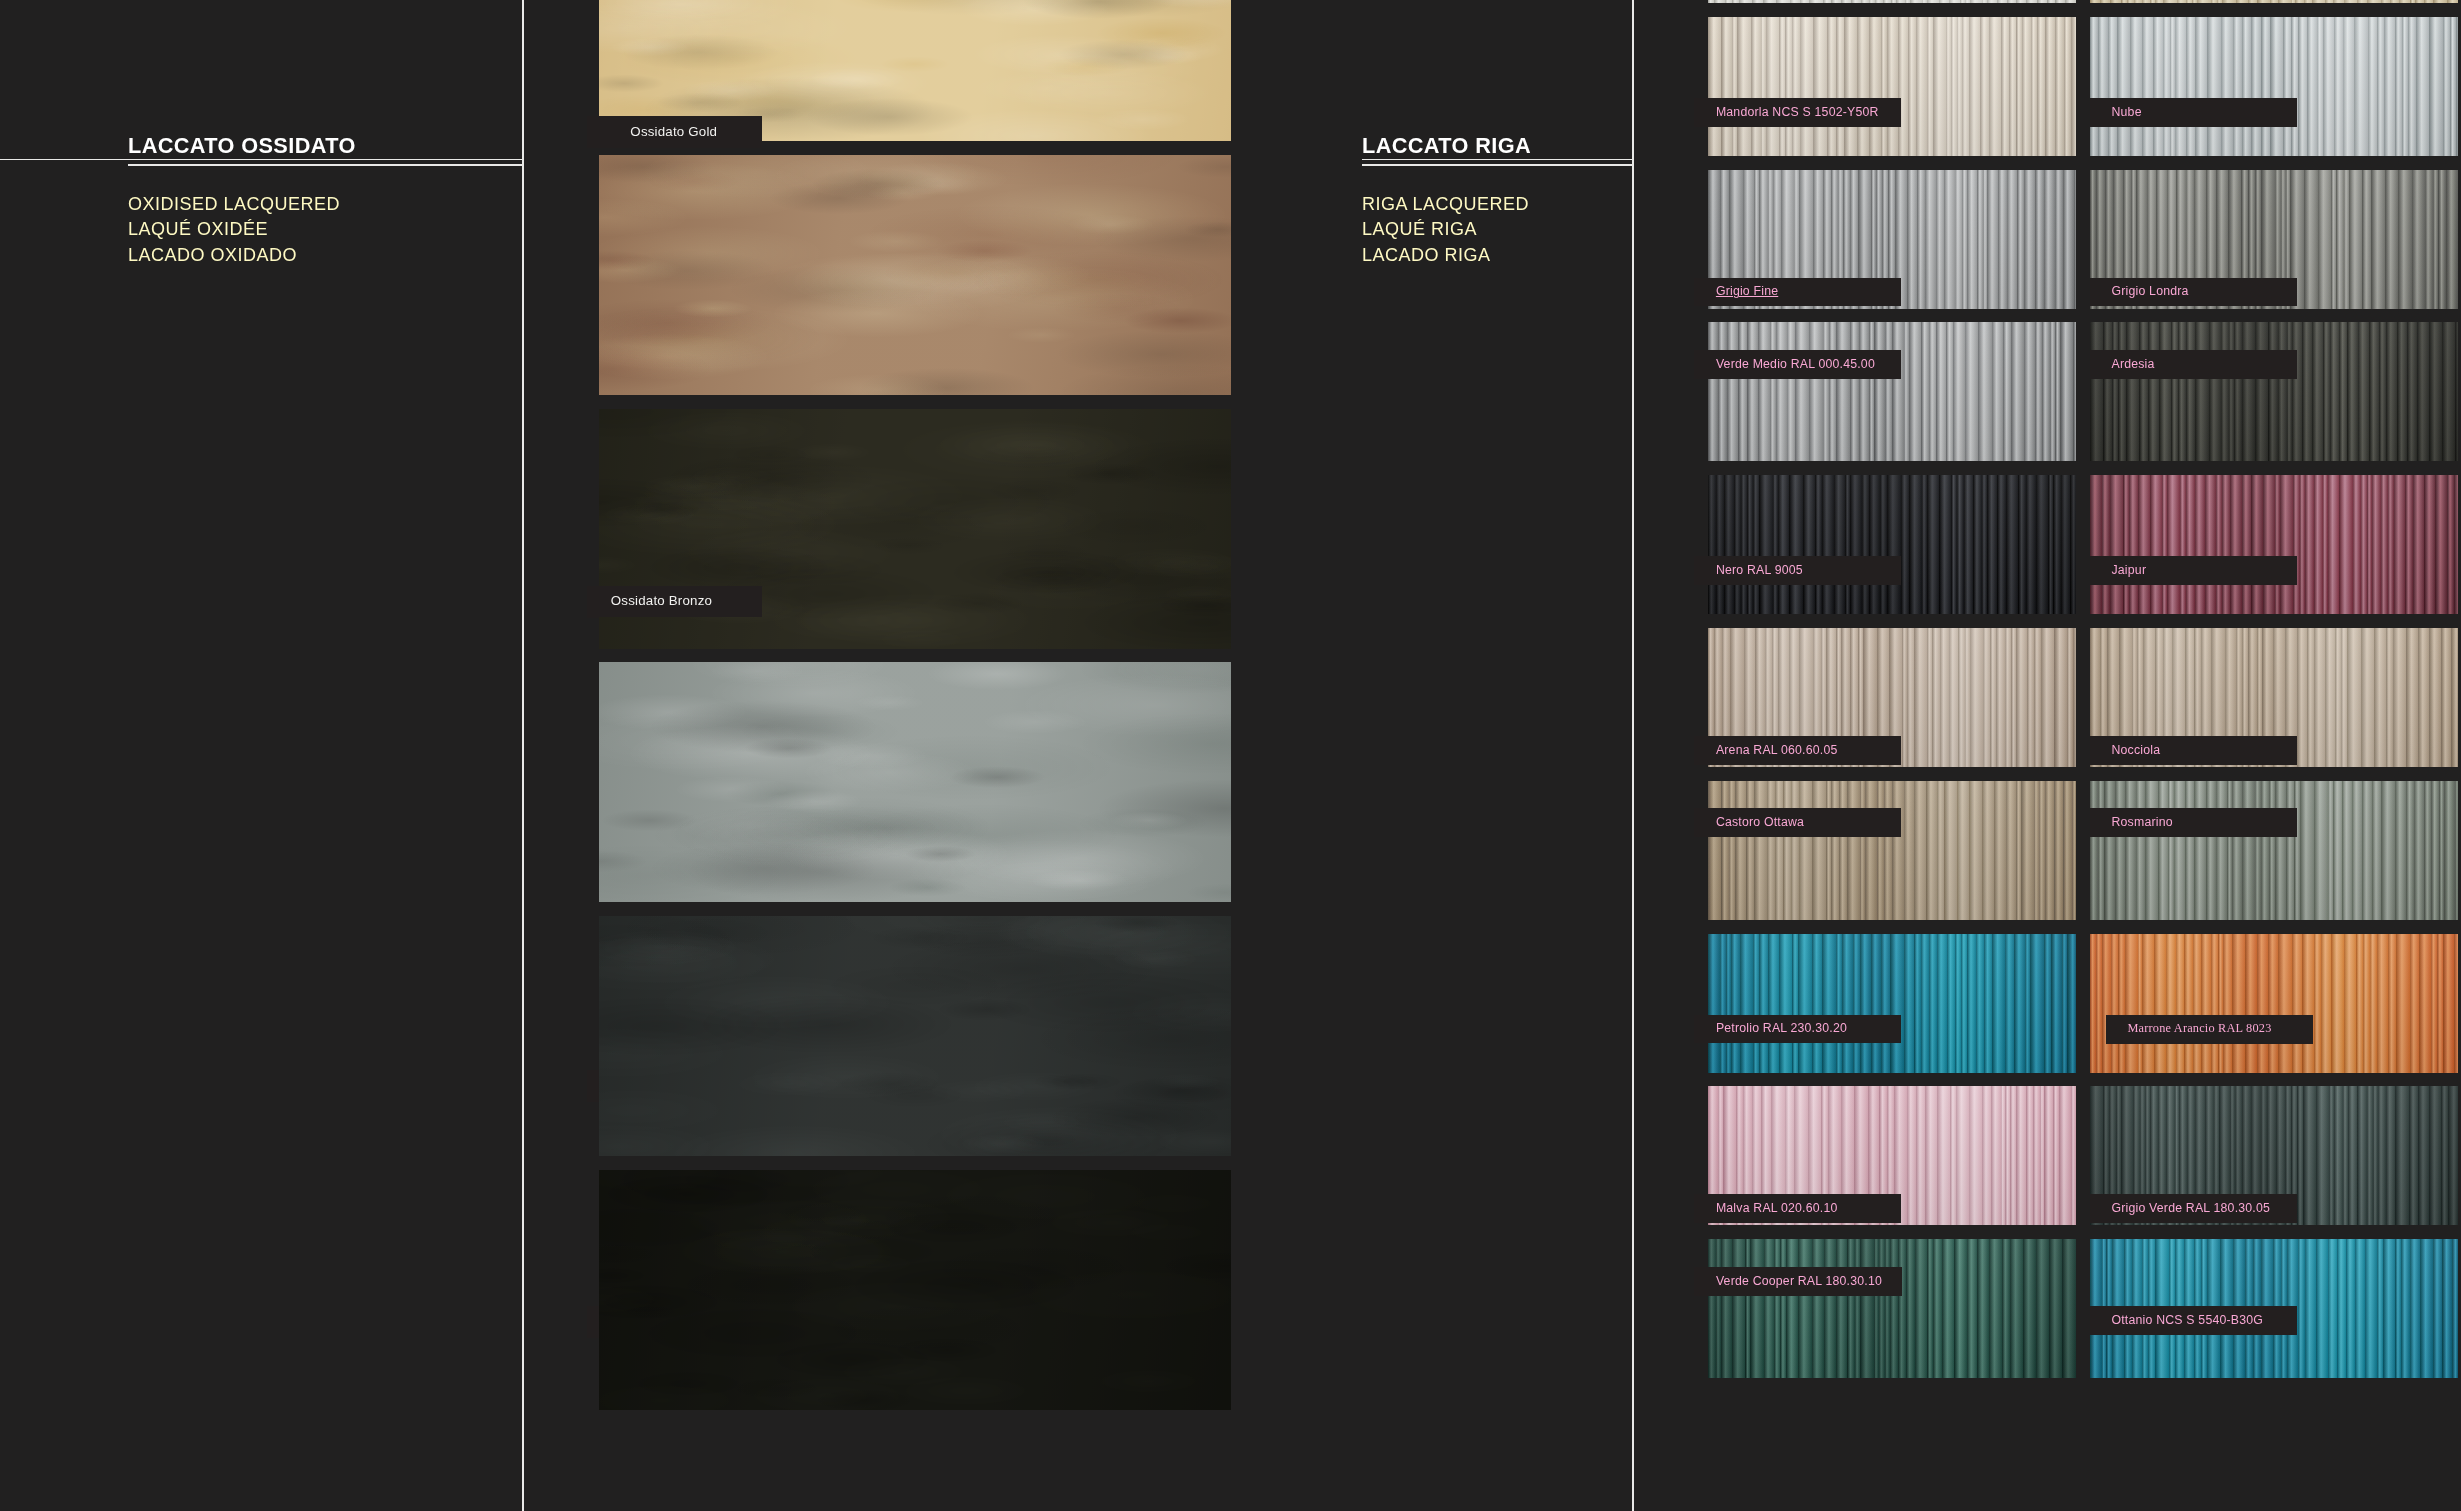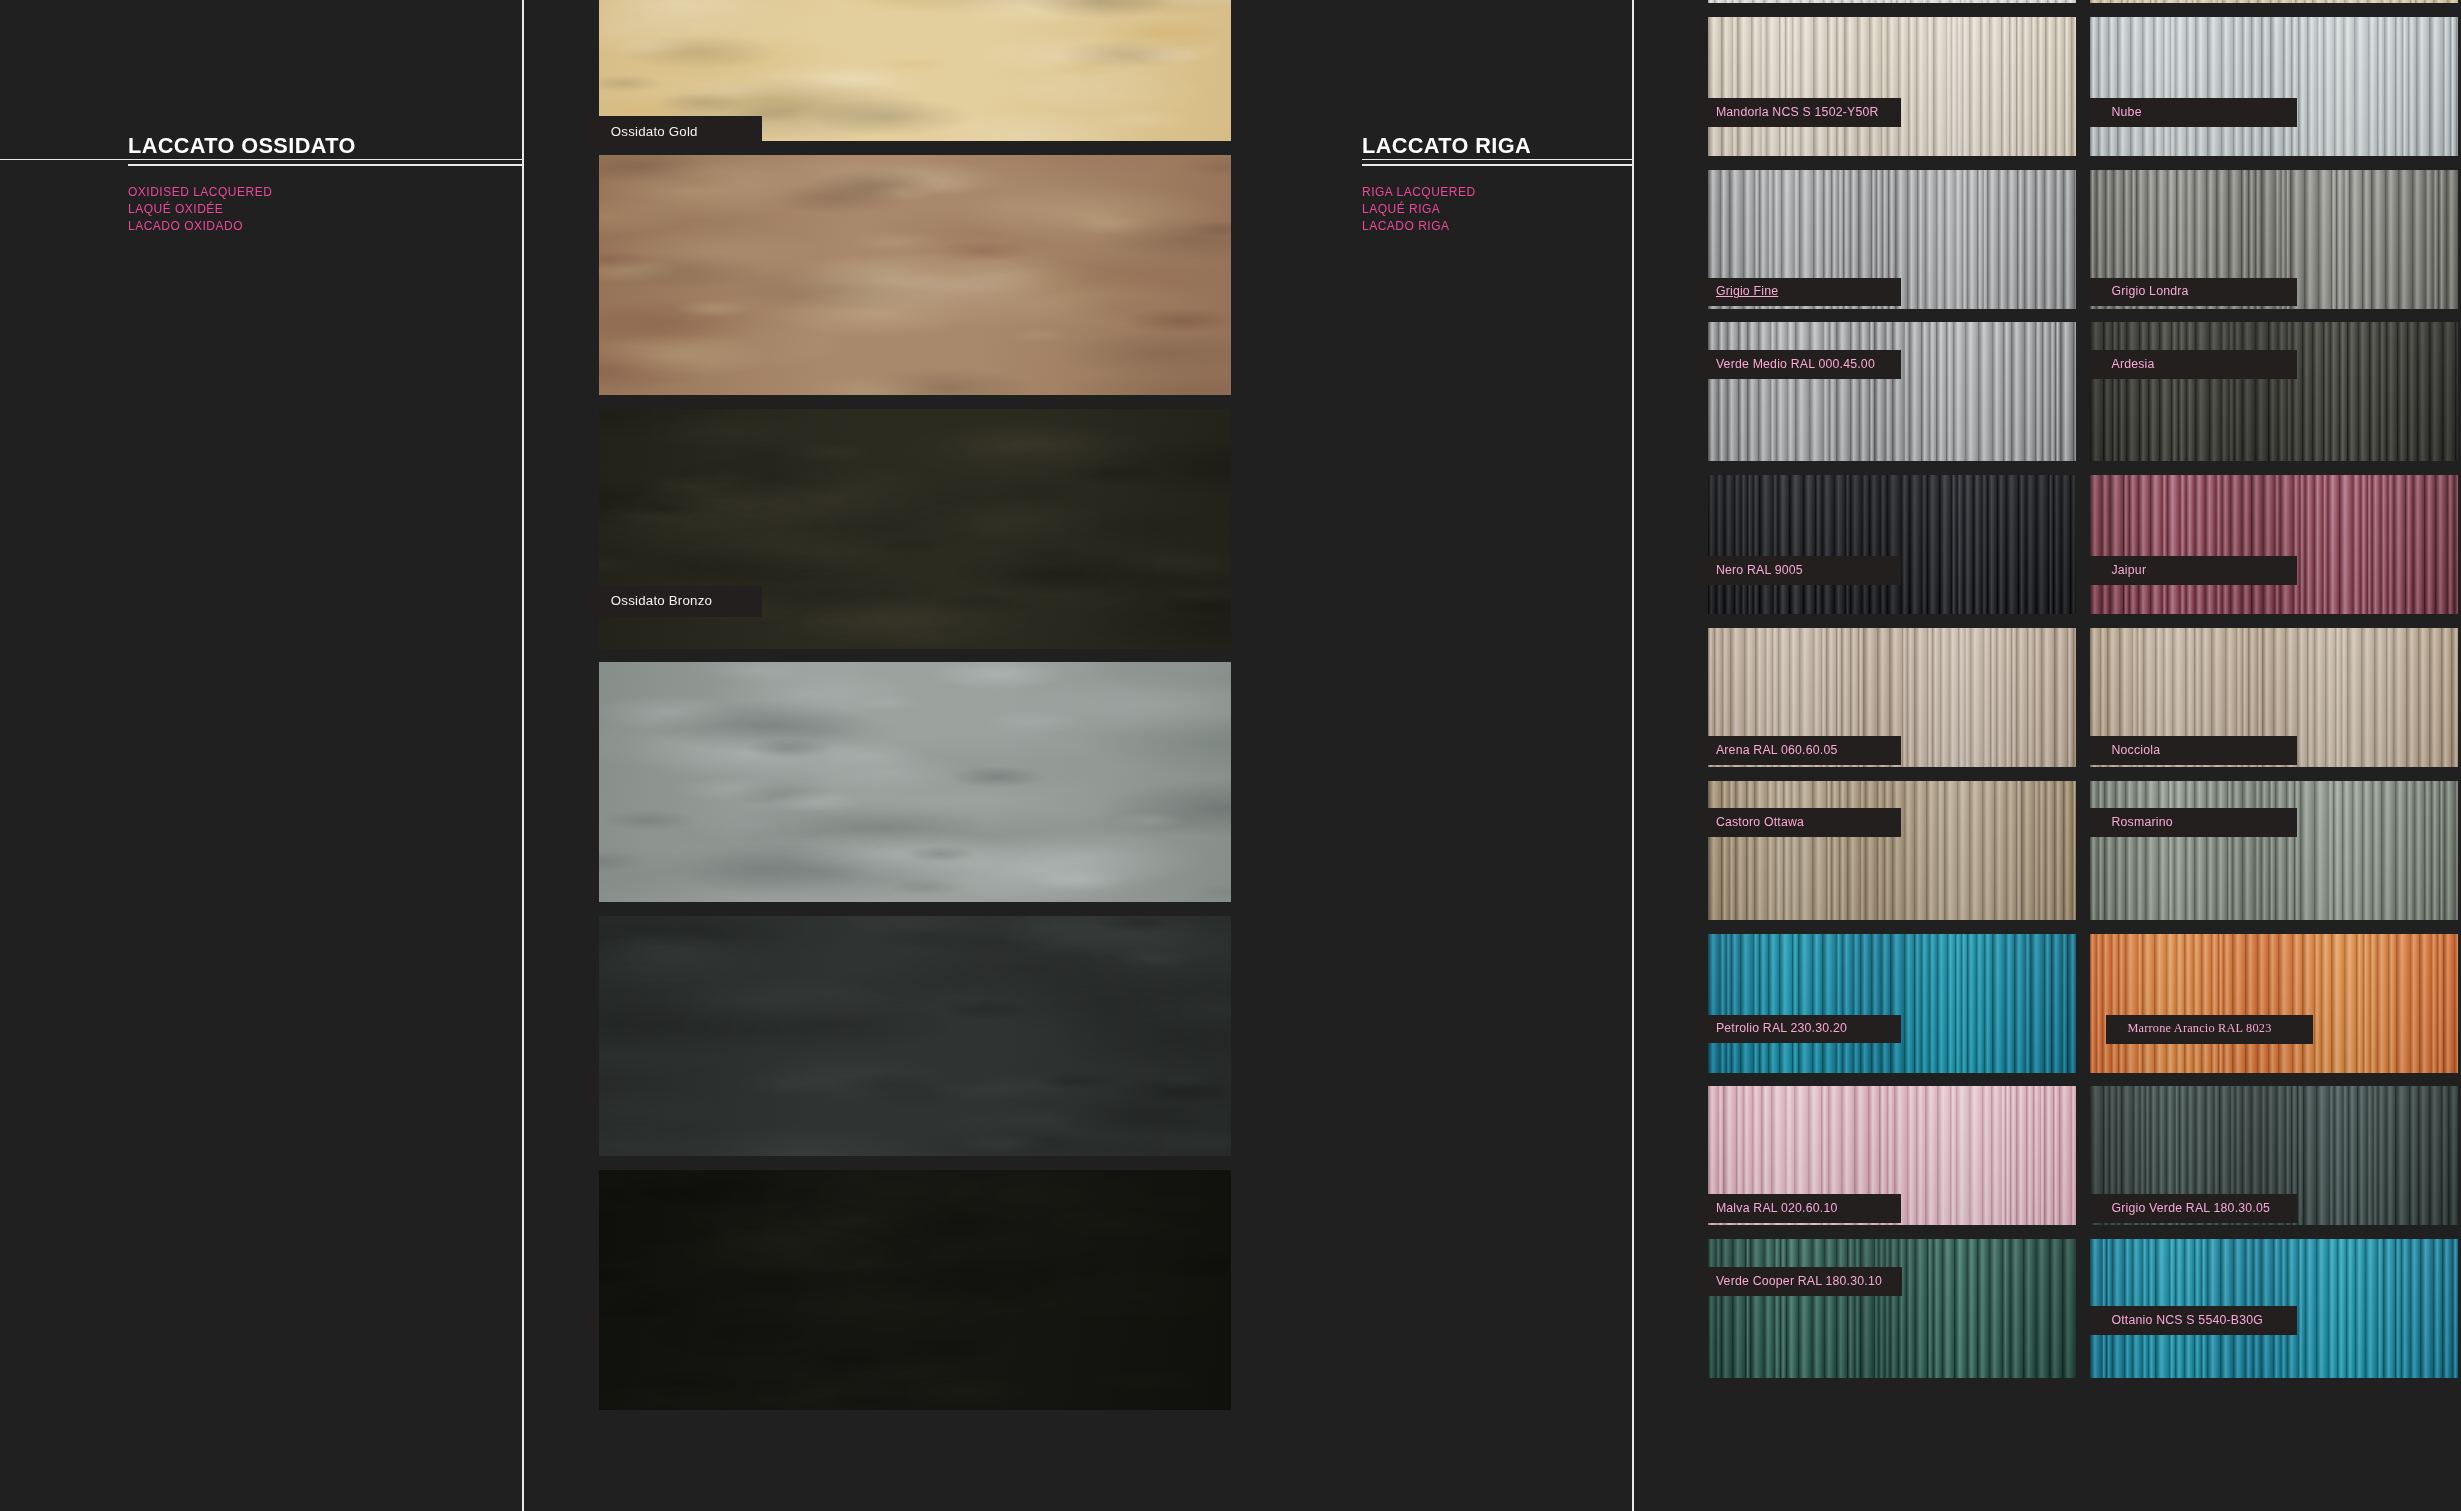--- a/index.html
+++ b/index.html
@@ -20,22 +20,22 @@
   .heading-block{position:absolute;}
   .heading-block .title{
     font-size:21.7px;font-weight:bold;letter-spacing:0.4px;
     margin:0 0 0 0;padding:0 0 3.9px 0;line-height:1.1;
     display:inline-block;
   }
   .heading-block .title-underline{
     height:2px;background:#e9e9e7;margin-top:2px;
   }
   .heading-block .subs{
-    margin-top:18px;font-size:12px;line-height:1.42;
-    letter-spacing:0.5px;color:#ec4899;
+    margin-top:26px;font-size:18px;line-height:1.42;
+    letter-spacing:0.5px;color:#fef9c3;
   }
   .heading-block .subs div{white-space:nowrap;}
 
   #heading-ossidato{left:128px;top:134px;width:394px;}
   #heading-riga{left:1362px;top:134px;width:270px;}
 
   
   #ossidato-column{
     position:absolute;left:599px;top:-99px;width:632px;
   }
@@ -101,21 +101,21 @@
   <div class="subs">
     <div>RIGA LACQUERED</div>
     <div>LAQUÉ RIGA</div>
     <div>LACADO RIGA</div>
   </div>
 </div>
 
 <div id="ossidato-column">
     <div class="ossidato-card">
       <div class="ossidato-surface" style="background: radial-gradient(9% 5.4% at 8% 61%, rgba(255, 255, 255, 0.15) 0%, rgba(255, 255, 255, 0) 70%), radial-gradient(19% 11.4% at 6% 33%, rgba(0, 0, 0, 0.17) 0%, rgba(0, 0, 0, 0) 70%), radial-gradient(28% 16.8% at 21% 53%, rgba(255, 255, 255, 0.07) 0%, rgba(255, 255, 255, 0) 70%), radial-gradient(19% 11.4% at 46% 90%, rgba(0, 0, 0, 0.13) 0%, rgba(0, 0, 0, 0) 70%), radial-gradient(20% 12% at 73% 64%, rgba(255, 255, 255, 0.14) 0%, rgba(255, 255, 255, 0) 70%), radial-gradient(13% 7.8% at 12% 38%, rgba(0, 0, 0, 0.09) 0%, rgba(0, 0, 0, 0) 70%), radial-gradient(22% 13.2% at 80% 70%, rgba(255, 255, 255, 0.07) 0%, rgba(255, 255, 255, 0) 70%), radial-gradient(28% 16.8% at 58% 36%, rgba(0, 0, 0, 0.09) 0%, rgba(0, 0, 0, 0) 70%), radial-gradient(12% 7.2% at 10% 20%, rgba(255, 255, 255, 0.08) 0%, rgba(255, 255, 255, 0) 70%), radial-gradient(10% 6% at 77% 69%, rgba(0, 0, 0, 0.17) 0%, rgba(0, 0, 0, 0) 70%), radial-gradient(10% 6% at 28% 15%, rgba(255, 255, 255, 0.1) 0%, rgba(255, 255, 255, 0) 70%), radial-gradient(15% 9% at 83% 64%, rgba(0, 0, 0, 0.12) 0%, rgba(0, 0, 0, 0) 70%), radial-gradient(25% 15% at 4% 53%, rgba(255, 255, 255, 0.14) 0%, rgba(255, 255, 255, 0) 70%), radial-gradient(8% 4.8% at 50% 68%, rgba(0, 0, 0, 0.13) 0%, rgba(0, 0, 0, 0) 70%), radial-gradient(14% 8.4% at 96% 39%, rgba(255, 255, 255, 0.17) 0%, rgba(255, 255, 255, 0) 70%), radial-gradient(8% 4.8% at 27% 89%, rgba(0, 0, 0, 0.06) 0%, rgba(0, 0, 0, 0) 70%), radial-gradient(13% 7.8% at 90% 62%, rgba(255, 255, 255, 0.14) 0%, rgba(255, 255, 255, 0) 70%), radial-gradient(27% 16.2% at 17% 9%, rgba(0, 0, 0, 0.06) 0%, rgba(0, 0, 0, 0) 70%), radial-gradient(27% 16.2% at 13% 43%, rgba(255, 255, 255, 0.15) 0%, rgba(255, 255, 255, 0) 70%), radial-gradient(18% 10.8% at 16% 63%, rgba(0, 0, 0, 0.1) 0%, rgba(0, 0, 0, 0) 70%), radial-gradient(19% 11.4% at 12% 42%, rgba(255, 255, 255, 0.13) 0%, rgba(255, 255, 255, 0) 70%), radial-gradient(23% 13.8% at 29% 83%, rgba(0, 0, 0, 0.1) 0%, rgba(0, 0, 0, 0) 70%), radial-gradient(13% 7.8% at 93% 39%, rgba(255, 255, 255, 0.08) 0%, rgba(255, 255, 255, 0) 70%), radial-gradient(33% 19.8% at 47% 5%, rgba(0, 0, 0, 0.09) 0%, rgba(0, 0, 0, 0) 70%), radial-gradient(11% 6.6% at 41% 74%, rgba(255, 255, 255, 0.14) 0%, rgba(255, 255, 255, 0) 70%), radial-gradient(15% 9% at 89% 55%, rgba(0, 0, 0, 0.16) 0%, rgba(0, 0, 0, 0) 70%), radial-gradient(8% 4.8% at 90% 65%, rgba(255, 255, 255, 0.13) 0%, rgba(255, 255, 255, 0) 70%), radial-gradient(10% 6% at 16% 84%, rgba(0, 0, 0, 0.09) 0%, rgba(0, 0, 0, 0) 70%), radial-gradient(17% 10.2% at 71% 78%, rgba(255, 255, 255, 0.06) 0%, rgba(255, 255, 255, 0) 70%), radial-gradient(15% 9% at 7% 87%, rgba(0, 0, 0, 0.1) 0%, rgba(0, 0, 0, 0) 70%), radial-gradient(11% 6.6% at 21% 79%, rgba(255, 255, 255, 0.15) 0%, rgba(255, 255, 255, 0) 70%), radial-gradient(9% 5.4% at 4% 76%, rgba(0, 0, 0, 0.11) 0%, rgba(0, 0, 0, 0) 70%), radial-gradient(17% 10.2% at 65% 39%, rgba(255, 255, 255, 0.08) 0%, rgba(255, 255, 255, 0) 70%), radial-gradient(32% 19.2% at 22% 26%, rgba(0, 0, 0, 0.17) 0%, rgba(0, 0, 0, 0) 70%), radial-gradient(9% 5.4% at 55% 14%, rgba(255, 255, 255, 0.13) 0%, rgba(255, 255, 255, 0) 70%), radial-gradient(33% 19.8% at 30% 87%, rgba(0, 0, 0, 0.15) 0%, rgba(0, 0, 0, 0) 70%), radial-gradient(11% 6.6% at 86% 91%, rgba(255, 255, 255, 0.11) 0%, rgba(255, 255, 255, 0) 70%), radial-gradient(8% 4.8% at 92% 60%, rgba(0, 0, 0, 0.1) 0%, rgba(0, 0, 0, 0) 70%), radial-gradient(27% 16.2% at 69% 98%, rgba(255, 255, 255, 0.15) 0%, rgba(255, 255, 255, 0) 70%), radial-gradient(17% 10.2% at 79% 42%, rgba(0, 0, 0, 0.16) 0%, rgba(0, 0, 0, 0) 70%), radial-gradient(23% 13.8% at 81% 80%, rgba(255, 255, 255, 0.09) 0%, rgba(255, 255, 255, 0) 70%), radial-gradient(18% 10.8% at 49% 39%, rgba(0, 0, 0, 0.16) 0%, rgba(0, 0, 0, 0) 70%), radial-gradient(17% 10.2% at 69% 45%, rgba(255, 255, 255, 0.17) 0%, rgba(255, 255, 255, 0) 70%), radial-gradient(20% 12% at 88% 40%, rgba(0, 0, 0, 0.07) 0%, rgba(0, 0, 0, 0) 70%), radial-gradient(22% 13.2% at 37% 76%, rgba(255, 255, 255, 0.14) 0%, rgba(255, 255, 255, 0) 70%), radial-gradient(28% 16.8% at 22% 66%, rgba(0, 0, 0, 0.09) 0%, rgba(0, 0, 0, 0) 70%), linear-gradient(100deg, rgb(168, 147, 117) 0%, rgb(195, 176, 143) 38%, rgb(195, 176, 143) 62%, rgb(168, 147, 117) 100%), linear-gradient(0deg, rgb(195, 176, 143), rgb(195, 176, 143));"></div>
-      <div class="ossidato-label" style="top: 215px;">Ossidato Gold</div>
+      <div class="ossidato-label" style="top: 215px; text-align: center;">Ossidato Gold</div>
     </div>
     <div class="ossidato-card">
       <div class="ossidato-surface" style="background: radial-gradient(9% 5.4% at 54% 13%, rgba(255, 255, 255, 0.08) 0%, rgba(255, 255, 255, 0) 70%), radial-gradient(32% 19.2% at 70% 0%, rgba(0, 0, 0, 0.07) 0%, rgba(0, 0, 0, 0) 70%), radial-gradient(27% 16.2% at 25% 7%, rgba(255, 255, 255, 0.08) 0%, rgba(255, 255, 255, 0) 70%), radial-gradient(16% 9.6% at 7% 5%, rgba(0, 0, 0, 0.1) 0%, rgba(0, 0, 0, 0) 70%), radial-gradient(16% 9.6% at 44% 98%, rgba(255, 255, 255, 0.1) 0%, rgba(255, 255, 255, 0) 70%), radial-gradient(11% 6.6% at 61% 40%, rgba(0, 0, 0, 0.13) 0%, rgba(0, 0, 0, 0) 70%), radial-gradient(19% 11.4% at 1% 26%, rgba(255, 255, 255, 0.12) 0%, rgba(255, 255, 255, 0) 70%), radial-gradient(20% 12% at 14% 48%, rgba(0, 0, 0, 0.08) 0%, rgba(0, 0, 0, 0) 70%), radial-gradient(29% 17.4% at 15% 15%, rgba(255, 255, 255, 0.16) 0%, rgba(255, 255, 255, 0) 70%), radial-gradient(10% 6% at 2% 44%, rgba(0, 0, 0, 0.12) 0%, rgba(0, 0, 0, 0) 70%), radial-gradient(8% 4.8% at 48% 16%, rgba(255, 255, 255, 0.1) 0%, rgba(255, 255, 255, 0) 70%), radial-gradient(20% 12% at 55% 97%, rgba(0, 0, 0, 0.13) 0%, rgba(0, 0, 0, 0) 70%), radial-gradient(31% 18.6% at 78% 25%, rgba(255, 255, 255, 0.16) 0%, rgba(255, 255, 255, 0) 70%), radial-gradient(24% 14.4% at 11% 70%, rgba(0, 0, 0, 0.11) 0%, rgba(0, 0, 0, 0) 70%), radial-gradient(27% 16.2% at 46% 52%, rgba(255, 255, 255, 0.13) 0%, rgba(255, 255, 255, 0) 70%), radial-gradient(23% 13.8% at 94% 35%, rgba(0, 0, 0, 0.09) 0%, rgba(0, 0, 0, 0) 70%), radial-gradient(8% 4.8% at 70% 75%, rgba(255, 255, 255, 0.08) 0%, rgba(255, 255, 255, 0) 70%), radial-gradient(16% 9.6% at 56% 49%, rgba(0, 0, 0, 0.11) 0%, rgba(0, 0, 0, 0) 70%), radial-gradient(27% 16.2% at 17% 41%, rgba(255, 255, 255, 0.11) 0%, rgba(255, 255, 255, 0) 70%), radial-gradient(28% 16.8% at 92% 99%, rgba(0, 0, 0, 0.09) 0%, rgba(0, 0, 0, 0) 70%), radial-gradient(30% 18% at 51% 53%, rgba(255, 255, 255, 0.15) 0%, rgba(255, 255, 255, 0) 70%), radial-gradient(11% 6.6% at 15% 11%, rgba(0, 0, 0, 0.06) 0%, rgba(0, 0, 0, 0) 70%), radial-gradient(24% 14.4% at 44% 8%, rgba(255, 255, 255, 0.09) 0%, rgba(255, 255, 255, 0) 70%), radial-gradient(8% 4.8% at 98% 31%, rgba(0, 0, 0, 0.09) 0%, rgba(0, 0, 0, 0) 70%), radial-gradient(17% 10.2% at 53% 10%, rgba(255, 255, 255, 0.14) 0%, rgba(255, 255, 255, 0) 70%), radial-gradient(13% 7.8% at 92% 69%, rgba(0, 0, 0, 0.17) 0%, rgba(0, 0, 0, 0) 70%), radial-gradient(20% 12% at 64% 50%, rgba(255, 255, 255, 0.13) 0%, rgba(255, 255, 255, 0) 70%), radial-gradient(11% 6.6% at 99% 5%, rgba(0, 0, 0, 0.07) 0%, rgba(0, 0, 0, 0) 70%), radial-gradient(13% 7.8% at 4% 48%, rgba(255, 255, 255, 0.16) 0%, rgba(255, 255, 255, 0) 70%), radial-gradient(31% 18.6% at 14% 76%, rgba(0, 0, 0, 0.12) 0%, rgba(0, 0, 0, 0) 70%), radial-gradient(9% 5.4% at 18% 64%, rgba(255, 255, 255, 0.16) 0%, rgba(255, 255, 255, 0) 70%), radial-gradient(15% 9% at 44% 12%, rgba(0, 0, 0, 0.15) 0%, rgba(0, 0, 0, 0) 70%), radial-gradient(33% 19.8% at 17% 77%, rgba(255, 255, 255, 0.13) 0%, rgba(255, 255, 255, 0) 70%), radial-gradient(29% 17.4% at 79% 52%, rgba(0, 0, 0, 0.15) 0%, rgba(0, 0, 0, 0) 70%), radial-gradient(10% 6% at 81% 29%, rgba(255, 255, 255, 0.09) 0%, rgba(255, 255, 255, 0) 70%), radial-gradient(16% 9.6% at 38% 18%, rgba(0, 0, 0, 0.12) 0%, rgba(0, 0, 0, 0) 70%), radial-gradient(11% 6.6% at 47% 36%, rgba(255, 255, 255, 0.1) 0%, rgba(255, 255, 255, 0) 70%), radial-gradient(15% 9% at 82% 64%, rgba(0, 0, 0, 0.07) 0%, rgba(0, 0, 0, 0) 70%), radial-gradient(24% 14.4% at 44% 66%, rgba(255, 255, 255, 0.17) 0%, rgba(255, 255, 255, 0) 70%), radial-gradient(24% 14.4% at 89% 83%, rgba(0, 0, 0, 0.1) 0%, rgba(0, 0, 0, 0) 70%), radial-gradient(23% 13.8% at 11% 84%, rgba(255, 255, 255, 0.16) 0%, rgba(255, 255, 255, 0) 70%), radial-gradient(23% 13.8% at 2% 89%, rgba(0, 0, 0, 0.13) 0%, rgba(0, 0, 0, 0) 70%), radial-gradient(33% 19.8% at 72% 60%, rgba(255, 255, 255, 0.11) 0%, rgba(255, 255, 255, 0) 70%), radial-gradient(24% 14.4% at 37% 56%, rgba(0, 0, 0, 0.09) 0%, rgba(0, 0, 0, 0) 70%), radial-gradient(29% 17.4% at 79% 52%, rgba(255, 255, 255, 0.06) 0%, rgba(255, 255, 255, 0) 70%), radial-gradient(29% 17.4% at 62% 33%, rgba(0, 0, 0, 0.09) 0%, rgba(0, 0, 0, 0) 70%), linear-gradient(100deg, rgb(125, 108, 94) 0%, rgb(150, 132, 117) 38%, rgb(150, 132, 117) 62%, rgb(125, 108, 94) 100%), linear-gradient(0deg, rgb(150, 132, 117), rgb(150, 132, 117));"></div>
       <div class="ossidato-label" style="top: 431px;">Ossidato Ottone</div>
     </div>
     <div class="ossidato-card">
       <div class="ossidato-surface" style="background: radial-gradient(9% 5.4% at 0% 65%, rgba(255, 255, 255, 0.14) 0%, rgba(255, 255, 255, 0) 70%), radial-gradient(18% 10.8% at 34% 67%, rgba(0, 0, 0, 0.08) 0%, rgba(0, 0, 0, 0) 70%), radial-gradient(26% 15.6% at 30% 60%, rgba(255, 255, 255, 0.1) 0%, rgba(255, 255, 255, 0) 70%), radial-gradient(13% 7.8% at 68% 20%, rgba(0, 0, 0, 0.06) 0%, rgba(0, 0, 0, 0) 70%), radial-gradient(12% 7.2% at 15% 32%, rgba(255, 255, 255, 0.17) 0%, rgba(255, 255, 255, 0) 70%), radial-gradient(9% 5.4% at 10% 42%, rgba(0, 0, 0, 0.17) 0%, rgba(0, 0, 0, 0) 70%), radial-gradient(16% 9.6% at 22% 83%, rgba(255, 255, 255, 0.17) 0%, rgba(255, 255, 255, 0) 70%), radial-gradient(11% 6.6% at 71% 60%, rgba(0, 0, 0, 0.07) 0%, rgba(0, 0, 0, 0) 70%), radial-gradient(20% 12% at 20% 9%, rgba(255, 255, 255, 0.12) 0%, rgba(255, 255, 255, 0) 70%), radial-gradient(10% 6% at 27% 19%, rgba(0, 0, 0, 0.07) 0%, rgba(0, 0, 0, 0) 70%), radial-gradient(32% 19.2% at 68% 17%, rgba(255, 255, 255, 0.1) 0%, rgba(255, 255, 255, 0) 70%), radial-gradient(25% 15% at 27% 29%, rgba(0, 0, 0, 0.15) 0%, rgba(0, 0, 0, 0) 70%), radial-gradient(11% 6.6% at 51% 96%, rgba(255, 255, 255, 0.06) 0%, rgba(255, 255, 255, 0) 70%), radial-gradient(15% 9% at 72% 71%, rgba(0, 0, 0, 0.1) 0%, rgba(0, 0, 0, 0) 70%), radial-gradient(14% 8.4% at 96% 66%, rgba(255, 255, 255, 0.09) 0%, rgba(255, 255, 255, 0) 70%), radial-gradient(11% 6.6% at 60% 81%, rgba(0, 0, 0, 0.12) 0%, rgba(0, 0, 0, 0) 70%), radial-gradient(28% 16.8% at 50% 88%, rgba(255, 255, 255, 0.14) 0%, rgba(255, 255, 255, 0) 70%), radial-gradient(30% 18% at 96% 89%, rgba(0, 0, 0, 0.15) 0%, rgba(0, 0, 0, 0) 70%), radial-gradient(28% 16.8% at 21% 40%, rgba(255, 255, 255, 0.07) 0%, rgba(255, 255, 255, 0) 70%), radial-gradient(12% 7.2% at 69% 34%, rgba(0, 0, 0, 0.08) 0%, rgba(0, 0, 0, 0) 70%), radial-gradient(15% 9% at 91% 64%, rgba(255, 255, 255, 0.16) 0%, rgba(255, 255, 255, 0) 70%), radial-gradient(26% 15.6% at 0% 39%, rgba(0, 0, 0, 0.14) 0%, rgba(0, 0, 0, 0) 70%), radial-gradient(9% 5.4% at 95% 77%, rgba(255, 255, 255, 0.1) 0%, rgba(255, 255, 255, 0) 70%), radial-gradient(9% 5.4% at 49% 57%, rgba(0, 0, 0, 0.09) 0%, rgba(0, 0, 0, 0) 70%), radial-gradient(23% 13.8% at 65% 46%, rgba(255, 255, 255, 0.14) 0%, rgba(255, 255, 255, 0) 70%), radial-gradient(11% 6.6% at 96% 82%, rgba(0, 0, 0, 0.17) 0%, rgba(0, 0, 0, 0) 70%), radial-gradient(32% 19.2% at 37% 36%, rgba(255, 255, 255, 0.14) 0%, rgba(255, 255, 255, 0) 70%), radial-gradient(11% 6.6% at 81% 27%, rgba(0, 0, 0, 0.16) 0%, rgba(0, 0, 0, 0) 70%), radial-gradient(9% 5.4% at 37% 18%, rgba(255, 255, 255, 0.13) 0%, rgba(255, 255, 255, 0) 70%), radial-gradient(22% 13.2% at 22% 66%, rgba(0, 0, 0, 0.14) 0%, rgba(0, 0, 0, 0) 70%), radial-gradient(33% 19.8% at 16% 48%, rgba(255, 255, 255, 0.17) 0%, rgba(255, 255, 255, 0) 70%), radial-gradient(20% 12% at 85% 49%, rgba(0, 0, 0, 0.07) 0%, rgba(0, 0, 0, 0) 70%), radial-gradient(23% 13.8% at 69% 15%, rgba(255, 255, 255, 0.17) 0%, rgba(255, 255, 255, 0) 70%), radial-gradient(27% 16.2% at 36% 77%, rgba(0, 0, 0, 0.12) 0%, rgba(0, 0, 0, 0) 70%), radial-gradient(11% 6.6% at 8% 44%, rgba(255, 255, 255, 0.16) 0%, rgba(255, 255, 255, 0) 70%), radial-gradient(25% 15% at 46% 49%, rgba(0, 0, 0, 0.08) 0%, rgba(0, 0, 0, 0) 70%), radial-gradient(12% 7.2% at 8% 81%, rgba(255, 255, 255, 0.09) 0%, rgba(255, 255, 255, 0) 70%), radial-gradient(23% 13.8% at 71% 68%, rgba(0, 0, 0, 0.15) 0%, rgba(0, 0, 0, 0) 70%), radial-gradient(21% 12.6% at 19% 35%, rgba(255, 255, 255, 0.07) 0%, rgba(255, 255, 255, 0) 70%), radial-gradient(30% 18% at 98% 24%, rgba(0, 0, 0, 0.17) 0%, rgba(0, 0, 0, 0) 70%), radial-gradient(23% 13.8% at 42% 88%, rgba(255, 255, 255, 0.11) 0%, rgba(255, 255, 255, 0) 70%), radial-gradient(27% 16.2% at 55% 39%, rgba(0, 0, 0, 0.09) 0%, rgba(0, 0, 0, 0) 70%), radial-gradient(22% 13.2% at 74% 76%, rgba(255, 255, 255, 0.06) 0%, rgba(255, 255, 255, 0) 70%), radial-gradient(28% 16.8% at 87% 71%, rgba(0, 0, 0, 0.12) 0%, rgba(0, 0, 0, 0) 70%), radial-gradient(10% 6% at 21% 28%, rgba(255, 255, 255, 0.11) 0%, rgba(255, 255, 255, 0) 70%), radial-gradient(30% 18% at 2% 1%, rgba(0, 0, 0, 0.1) 0%, rgba(0, 0, 0, 0) 70%), linear-gradient(100deg, rgb(58, 58, 49) 0%, rgb(75, 74, 64) 38%, rgb(75, 74, 64) 62%, rgb(58, 58, 49) 100%), linear-gradient(0deg, rgb(75, 74, 64), rgb(75, 74, 64));"></div>
       <div class="ossidato-label" style="top: 177px;">Ossidato Bronzo</div>
     </div>
     <div class="ossidato-card">

